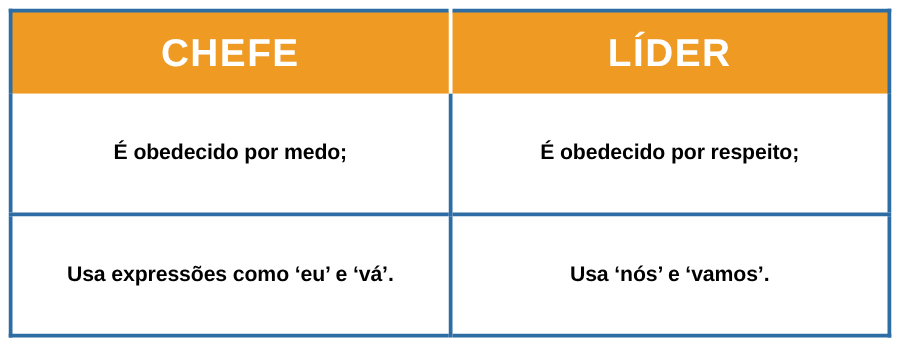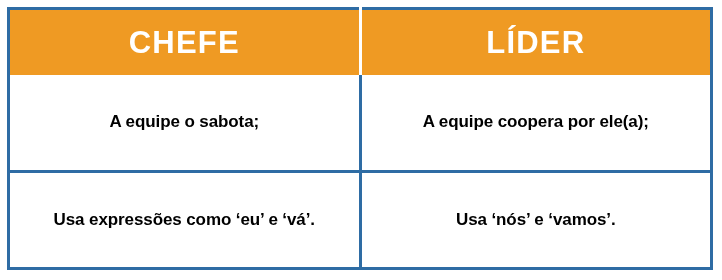--- a/index.html
+++ b/index.html
@@ -89,22 +89,22 @@
 <div id="table-wrap">
   <table class="comparison">
     <thead>
       <tr class="header-row">
         <th class="header-cell header-cell-left">CHEFE</th>
         <th class="header-cell">LÍDER</th>
       </tr>
     </thead>
     <tbody>
       <tr class="data-row">
-        <td class="data-cell data-cell-left">A equipe o sabota;</td>
-        <td class="data-cell">A equipe coopera por ele(a);</td>
+        <td class="data-cell data-cell-left">É obedecido por medo;</td>
+        <td class="data-cell">É obedecido por respeito;</td>
       </tr>
       <tr class="data-row">
         <td class="data-cell data-cell-left">Usa expressões como ‘eu’ e ‘vá’.</td>
         <td class="data-cell">Usa ‘nós’ e ‘vamos’.</td>
       </tr>
     </tbody>
   </table>
 </div>
 
 </body></html>

